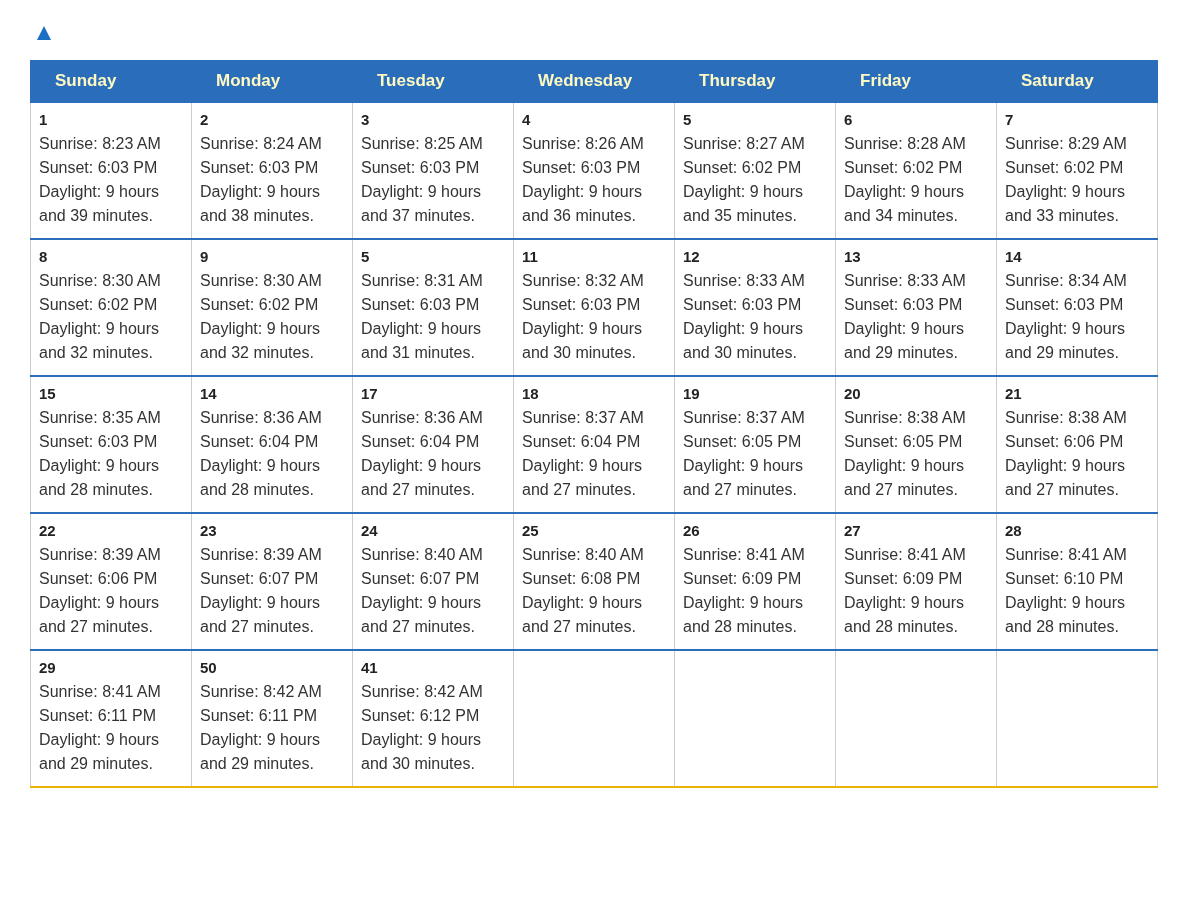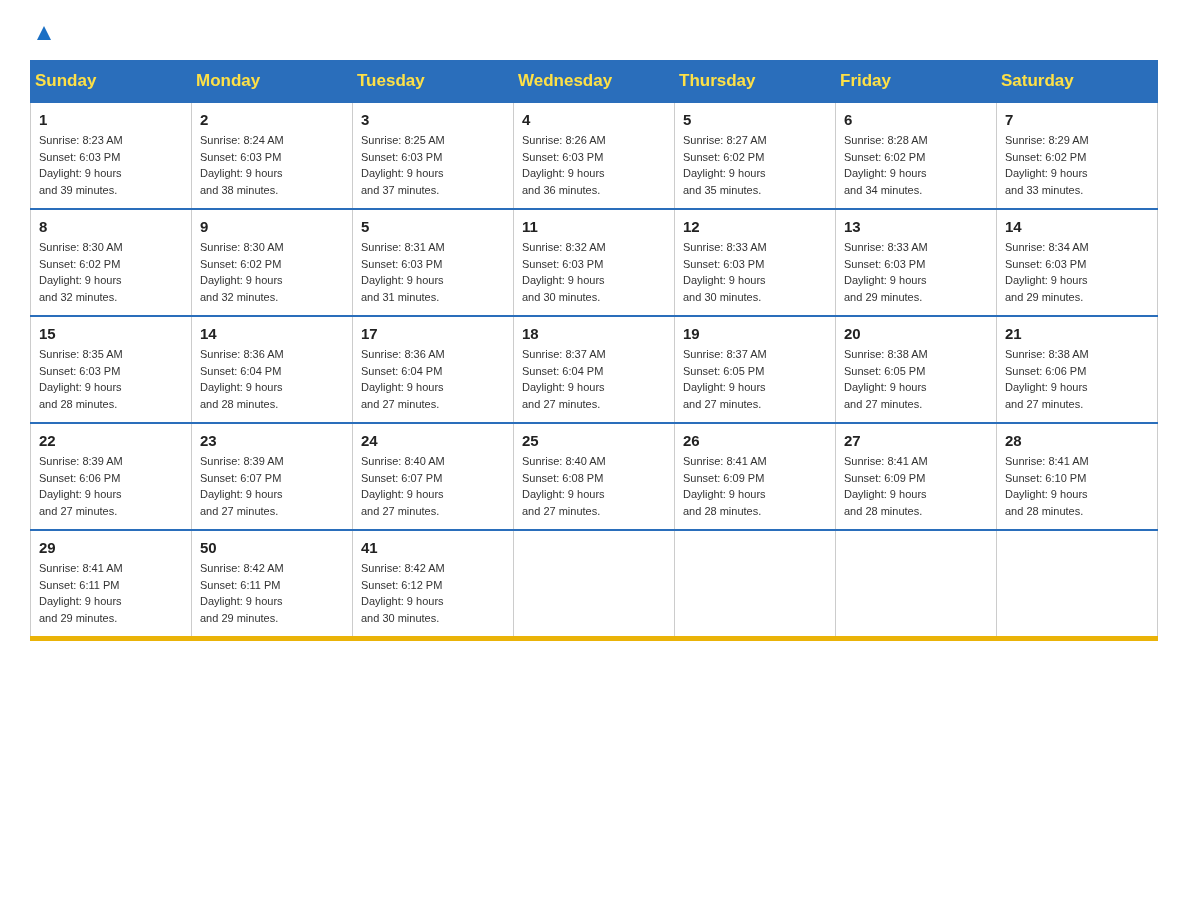--- a/index.html
+++ b/index.html
@@ -35,52 +35,52 @@
       color: #444;
       margin-top: 4px;
     }
     table {
       width: 100%;
       border-collapse: collapse;
       table-layout: fixed;
     }
     thead tr th {
       background: #2a6ebb;
-      color: #fde047;
+      color: #fef9c3;
       font-size: 17px;
       font-weight: bold;
-      padding: 10px 4px;
+      padding: 10px 24px;
       text-align: left;
       border: 1px solid #2a6ebb;
     }
     tbody tr td {
       vertical-align: top;
       padding: 8px 8px 10px 8px;
       border-left: 1px solid #ccc;
       border-right: 1px solid #ccc;
       border-bottom: none;
       font-size: 13px;
       color: #333;
       min-height: 100px;
     }
     tbody tr {
       border-top: 2px solid #2a6ebb;
     }
     tbody tr:last-child {
-      border-bottom: 5px solid #eab308;
+      border-bottom: 2px solid #eab308;
     }
     .day-num {
       font-size: 15px;
       font-weight: bold;
       color: #222;
       margin-bottom: 4px;
       display: block;
     }
     .day-info {
-      font-size: 11px;
+      font-size: 16px;
       color: #333;
       line-height: 1.5;
     }
     .logo-wrapper {
       display: flex;
       align-items: center;
       gap: 0;
     }
     .logo-general {
       font-size: 28px;

